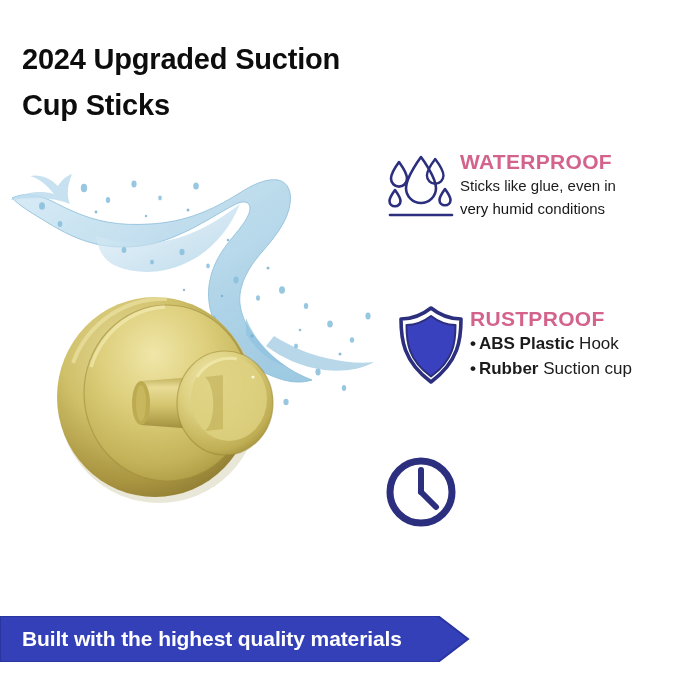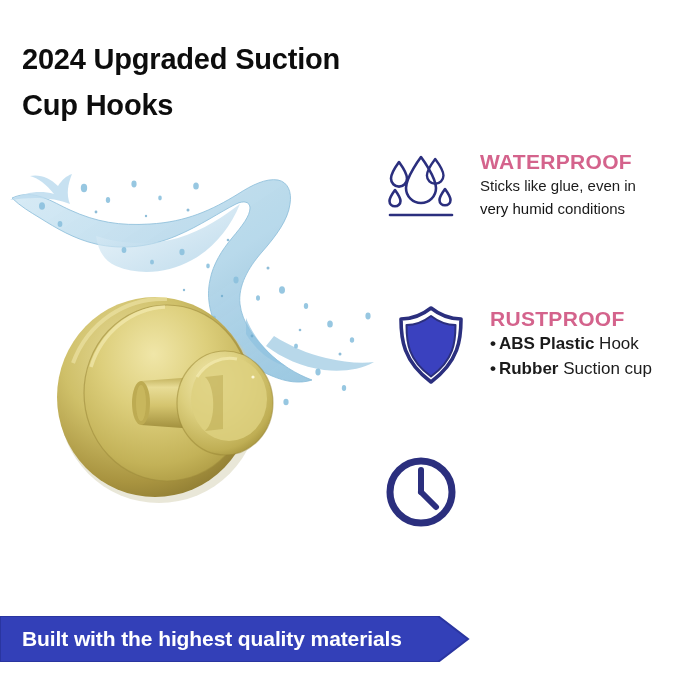--- a/index.html
+++ b/index.html
@@ -55,21 +55,20 @@
     top: 145px;
     width: 230px;
     height: 225px;
   }
 
   
   .feature {
     position: absolute;
     display: flex;
     align-items: flex-start;
-    gap: 20px;
   }
   .feature-icon {
     flex: 0 0 auto;
     width: 78px;
     display: flex;
     align-items: flex-start;
     justify-content: center;
   }
   .feature-text {
     flex: 1 1 auto;
@@ -131,21 +130,21 @@
     text-align: right;
   }
 </style>
 </head>
 <body>
 
 <div id="page">
 
   <div id="title-block">
     <div class="title-line">2024 Upgraded Suction</div>
-    <div class="title-line">Cup Hooks</div>
+    <div class="title-line">Cup Sticks</div>
   </div>
 
   <div id="product-photo">
 
     <svg id="water-splash" viewBox="0 0 380 290">
       <defs>
         <linearGradient id="wg1" x1="0" y1="0" x2="1" y2="1">
           <stop offset="0%" stop-color="#cfe7f4" stop-opacity="0.85"></stop>
           <stop offset="55%" stop-color="#a8d0e6" stop-opacity="0.90"></stop>
           <stop offset="100%" stop-color="#7fb8d8" stop-opacity="0.85"></stop>

